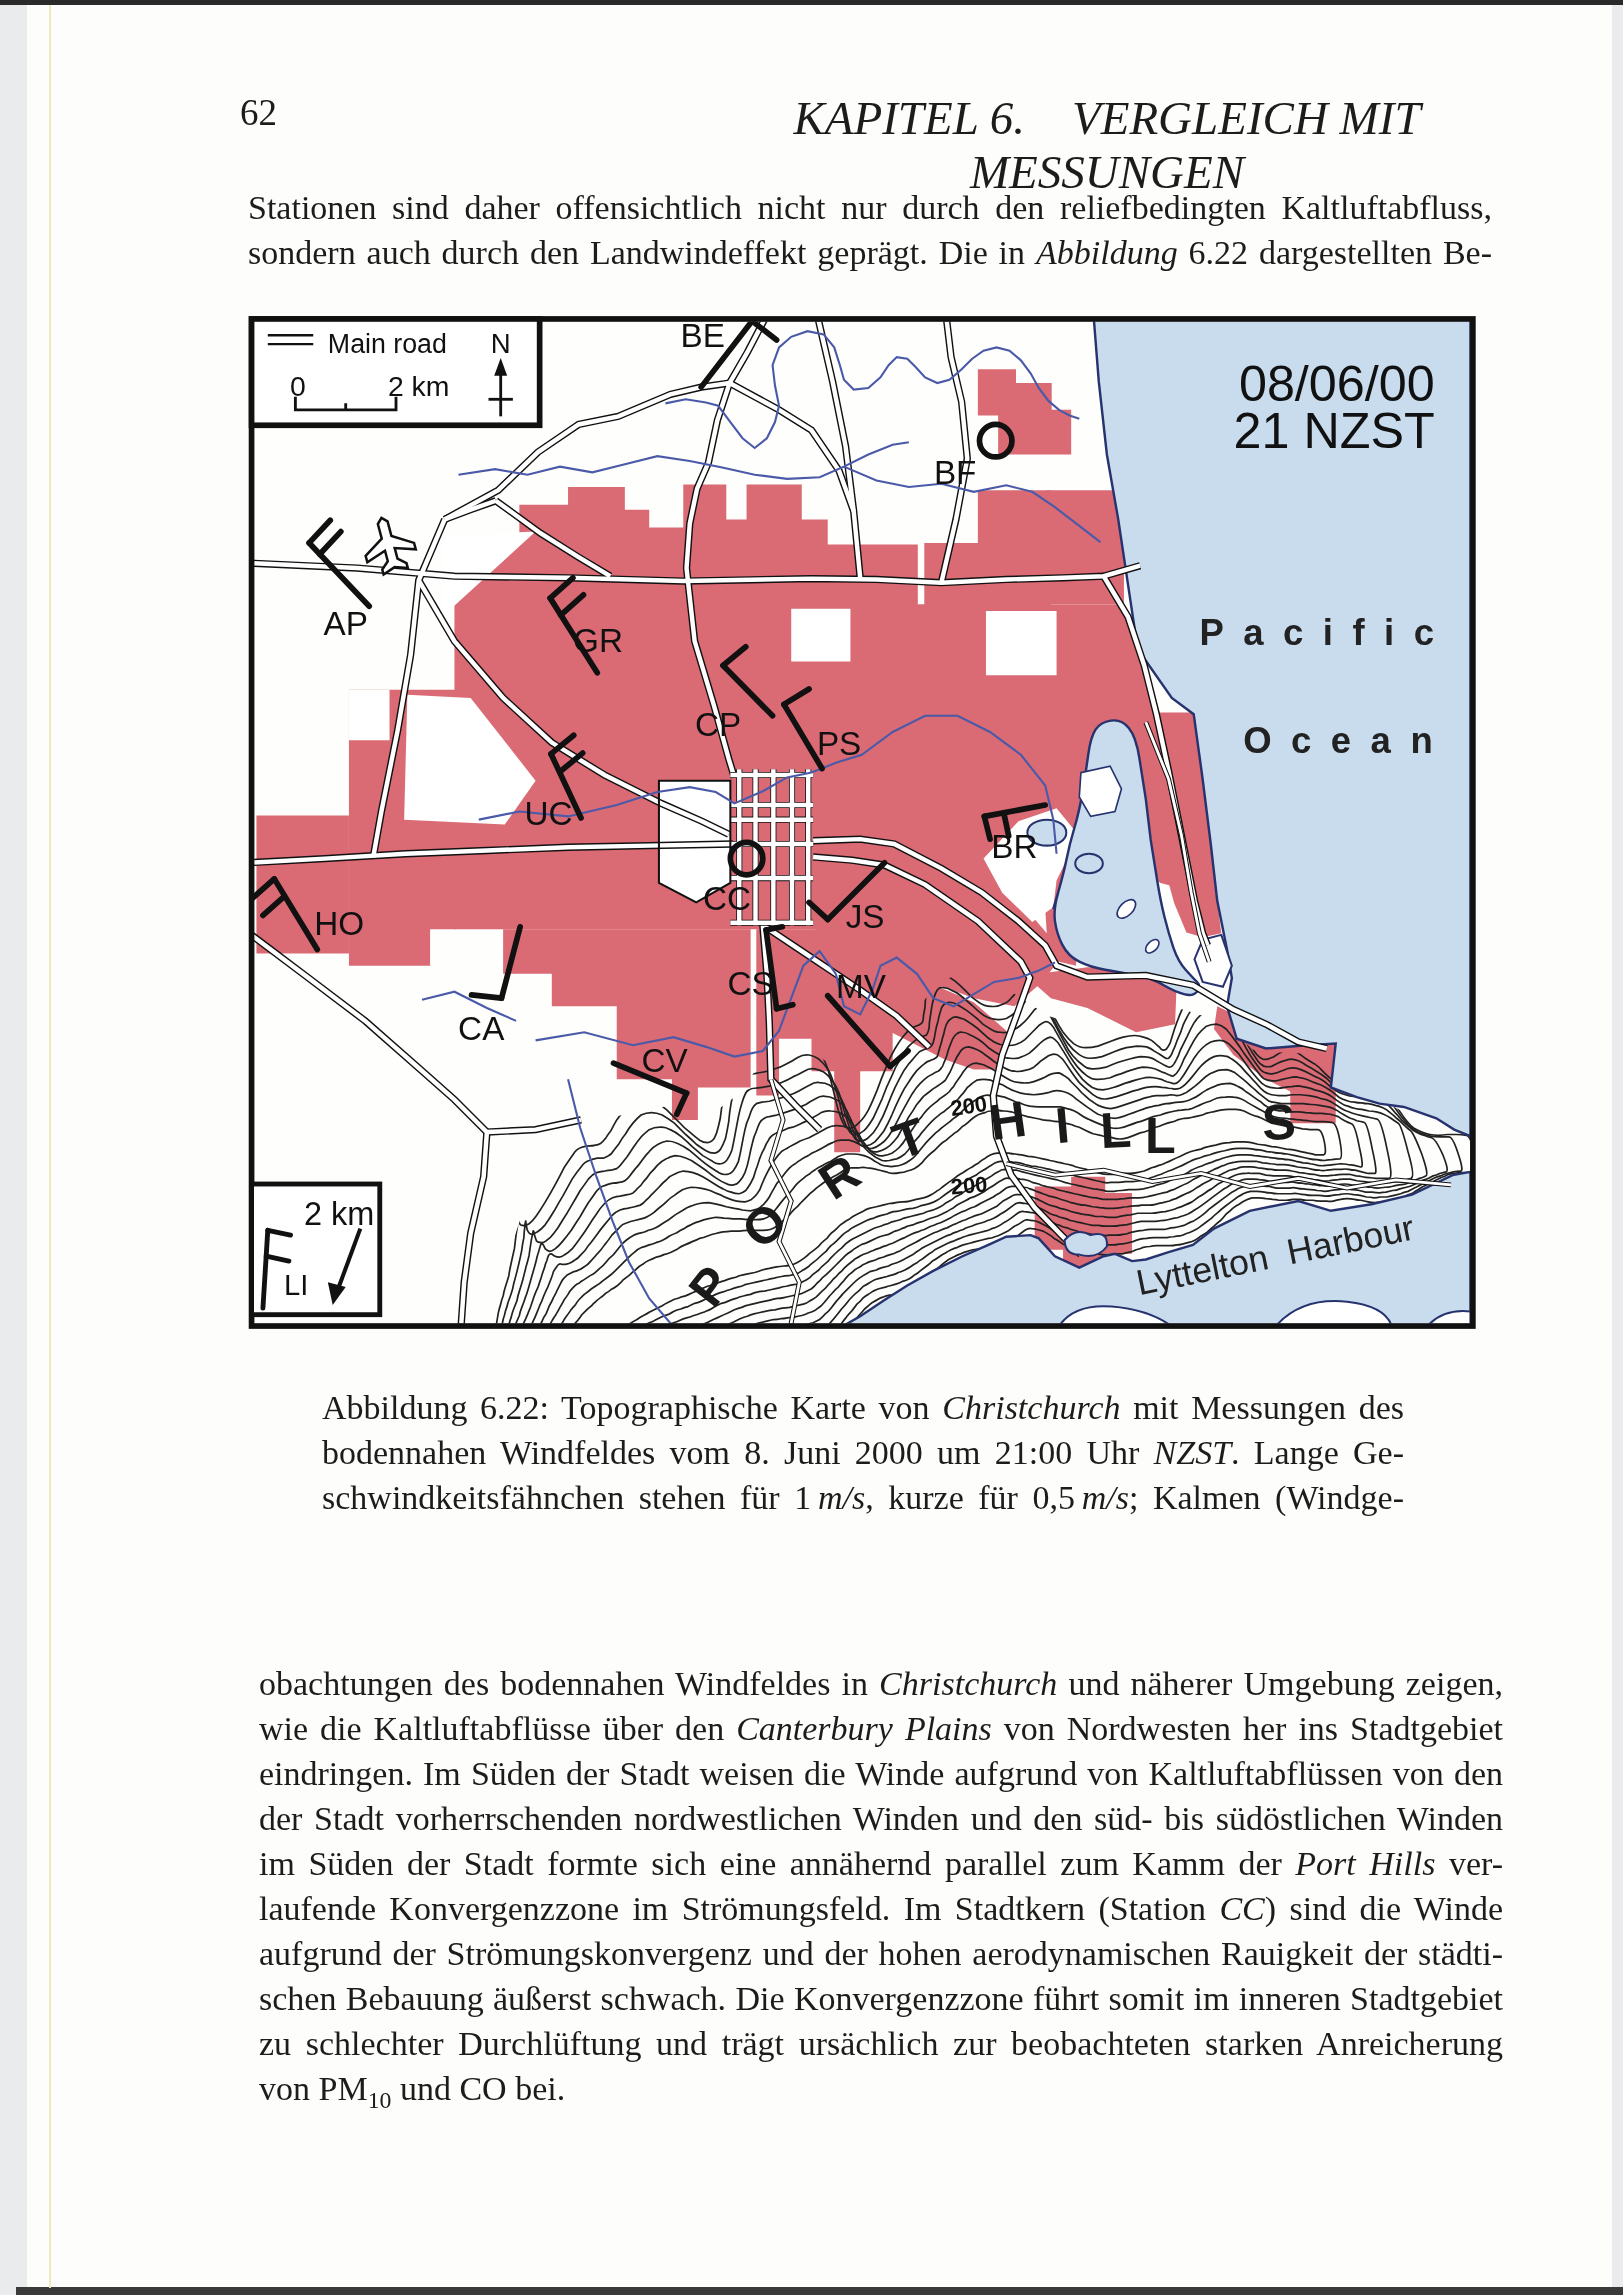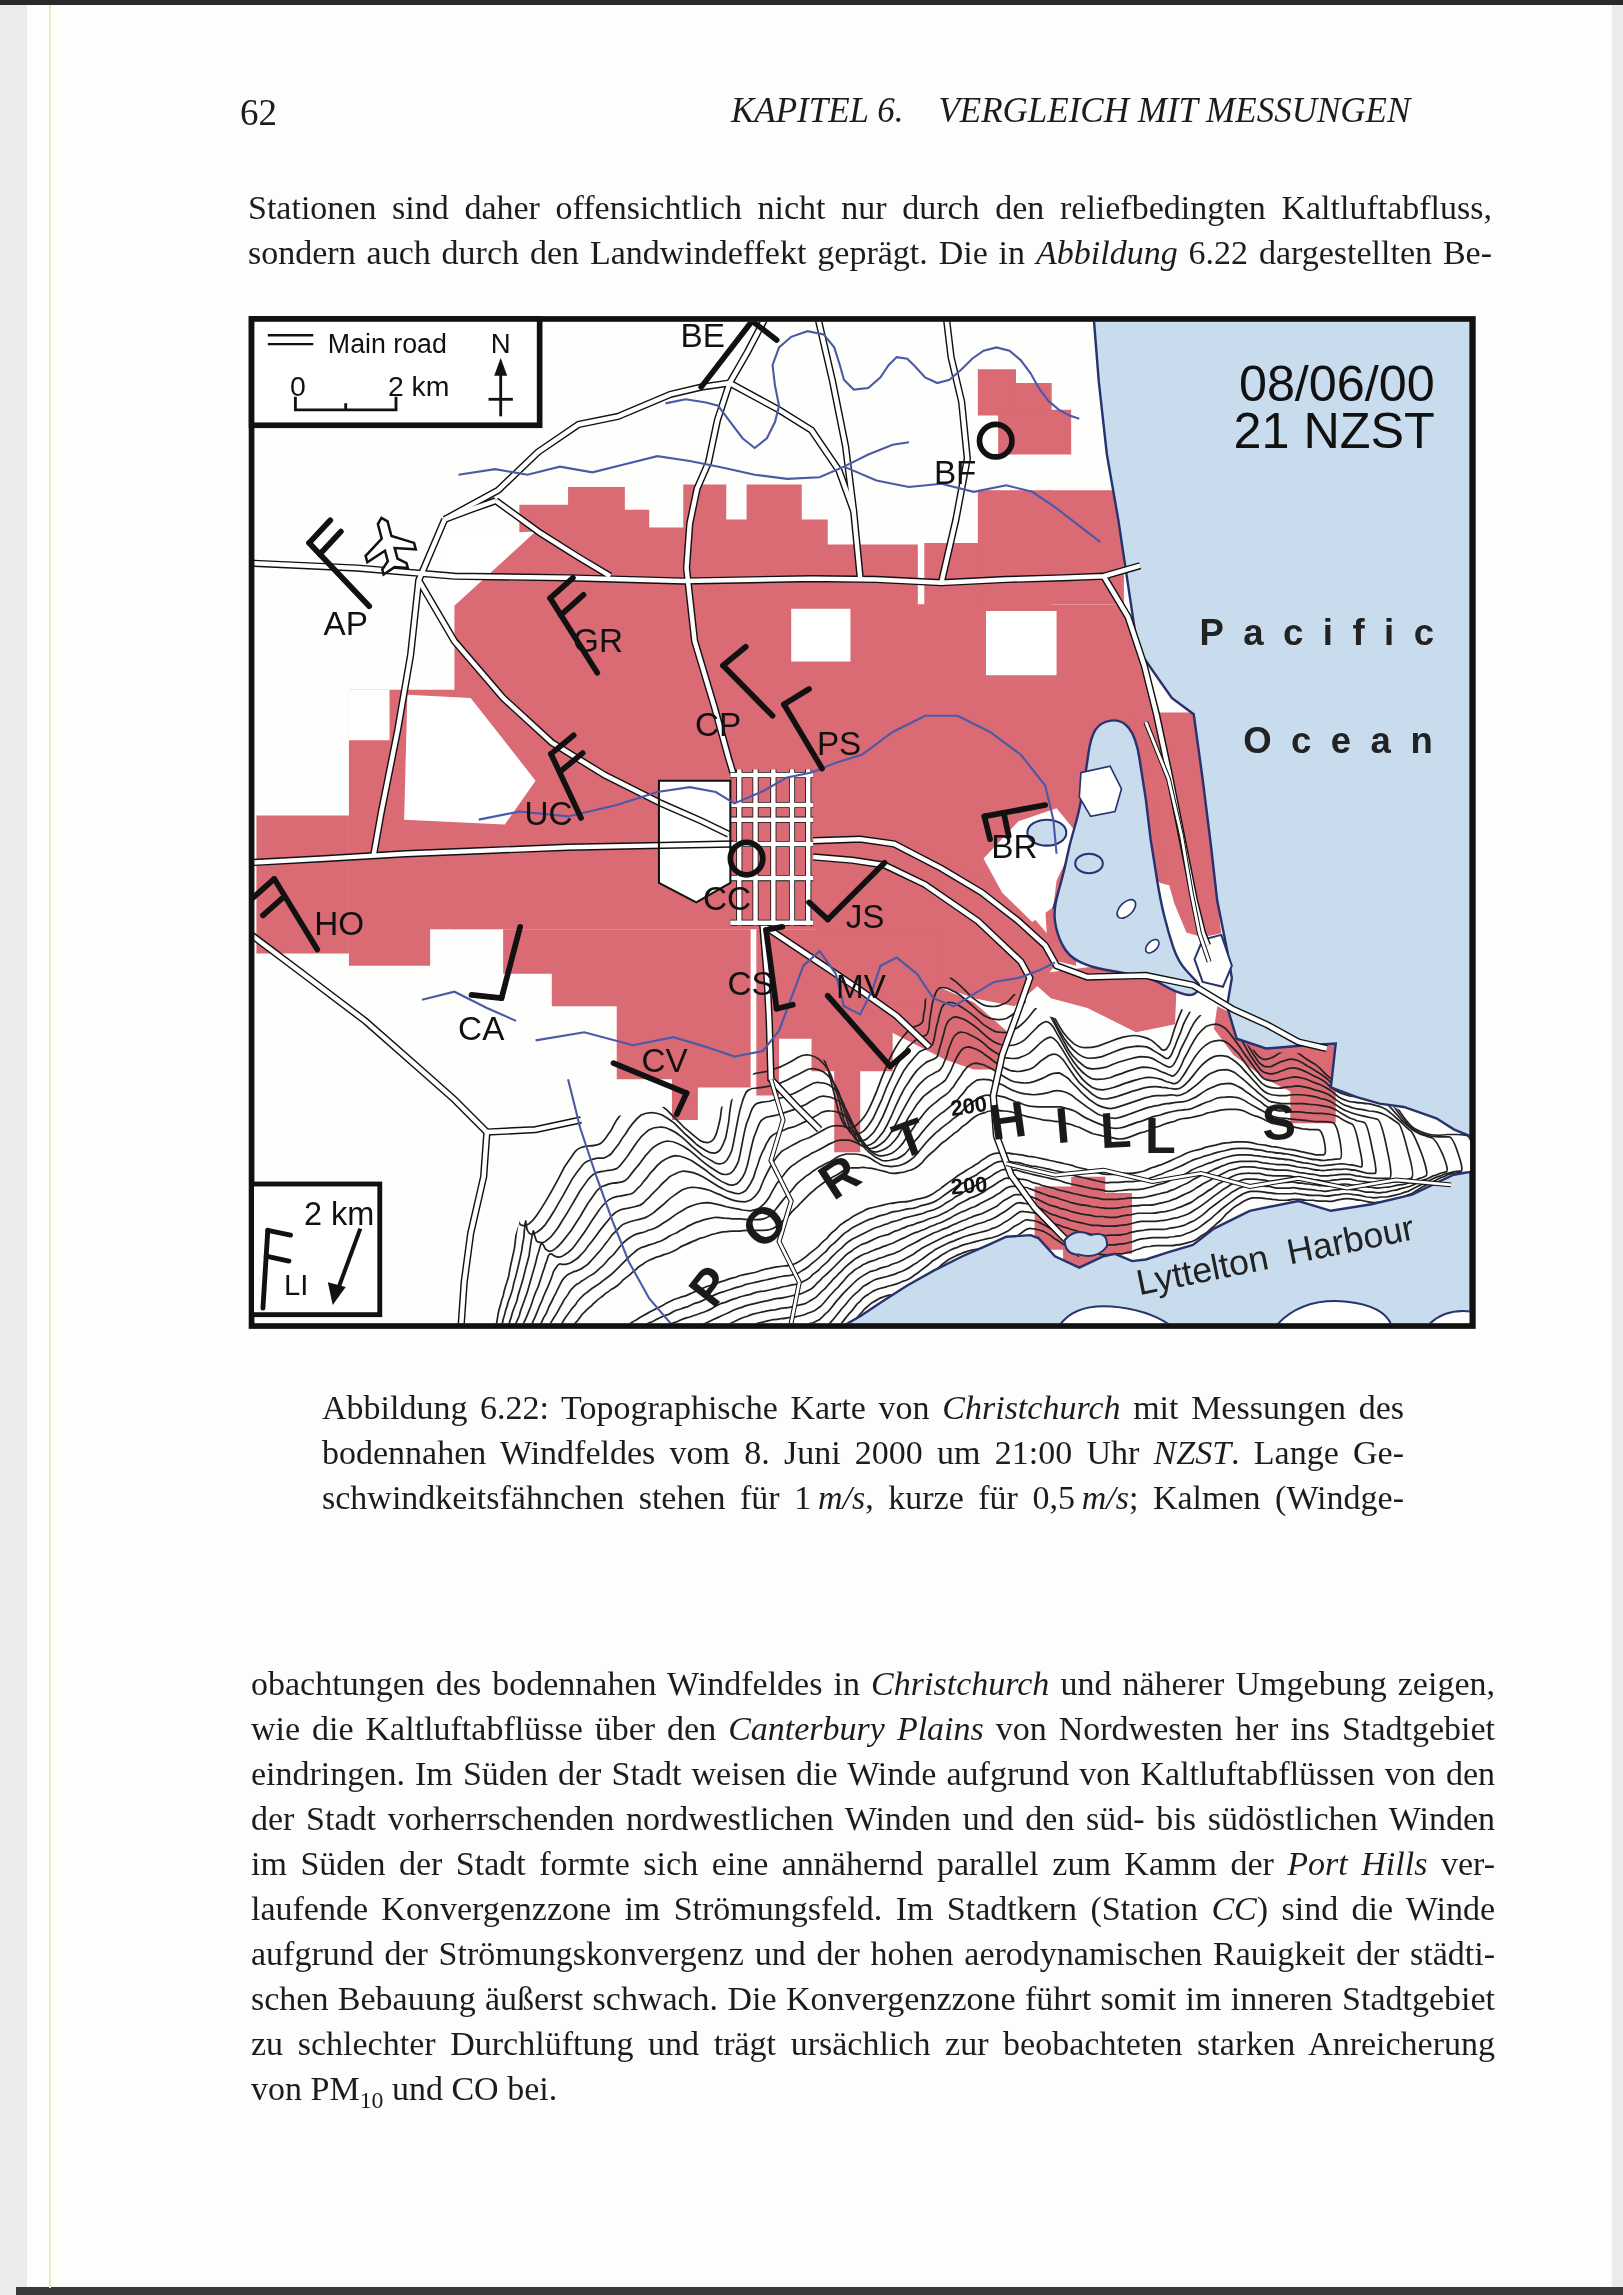--- a/index.html
+++ b/index.html
@@ -12,21 +12,21 @@
 <div class="page"></div>
 
 <div style="position:absolute;left:0;top:0;width:1623px;height:4.9px;background:#2a2a2a"></div>
 
 <div style="position:absolute;left:16px;top:2287px;width:1607px;height:8px;background:#3a3a3a"></div>
 
 <div style="position:absolute;left:49px;top:4.9px;width:1.6px;height:2283px;background:#eceac2"></div>
 
 <div style="position:absolute;left:240px;top:91px;font-size:37px">62</div>
 
-<div style="position:absolute;left:731px;top:91px;width:752px;text-align:left;font-style:italic;font-size:35px">KAPITEL 6. VERGLEICH MIT MESSUNGEN</div>
+<div style="position:absolute;left:731px;top:91px;width:752px;text-align:center;font-style:italic;font-size:47px">KAPITEL 6. VERGLEICH MIT MESSUNGEN</div>
 
 <div style="position:absolute;left:248px;top:185px;width:1244px">
     <div class="jl">Stationen sind daher offensichtlich nicht nur durch den reliefbedingten Kaltluftabfluss,</div>
     <div class="jl">sondern auch durch den Landwindeffekt geprägt. Die in <i>Abbildung</i> 6.22 dargestellten Be-</div>
   </div>
 
 <svg style="position:absolute;left:0;top:0" width="1623" height="2295" viewBox="0 0 2000 2828">
 <defs>
       <clipPath id="mapclip">
         <rect x="313" y="396" width="1499" height="1235"></rect>
@@ -305,21 +305,21 @@
       <polygon points="410,1608 404,1580 426,1586" fill="#111"></polygon>
     </g>
 </svg>
 
 <div style="position:absolute;left:322px;top:1385px;width:1082px">
     <div class="jl">Abbildung 6.22: Topographische Karte von <i>Christchurch</i> mit Messungen des</div>
     <div class="jl">bodennahen Windfeldes vom 8. Juni 2000 um 21:00 Uhr <i>NZST</i>. Lange Ge-</div>
     <div class="jl">schwindkeitsfähnchen stehen für 1 <i>m/s</i>, kurze für 0,5 <i>m/s</i>; Kalmen (Windge-</div>
   </div>
 
-<div style="position:absolute;left:251px;top:1661px;width:1244px">
+<div style="position:absolute;left:259px;top:1661px;width:1244px">
     <div class="jl">obachtungen des bodennahen Windfeldes in <i>Christchurch</i> und näherer Umgebung zeigen,</div>
     <div class="jl">wie die Kaltluftabflüsse über den <i>Canterbury Plains</i> von Nordwesten her ins Stadtgebiet</div>
     <div class="jl">eindringen. Im Süden der Stadt weisen die Winde aufgrund von Kaltluftabflüssen von den</div>
     <div class="jl">der Stadt vorherrschenden nordwestlichen Winden und den süd- bis südöstlichen Winden</div>
     <div class="jl">im Süden der Stadt formte sich eine annähernd parallel zum Kamm der <i>Port Hills</i> ver-</div>
     <div class="jl">laufende Konvergenzzone im Strömungsfeld. Im Stadtkern (Station <i>CC</i>) sind die Winde</div>
     <div class="jl">aufgrund der Strömungskonvergenz und der hohen aerodynamischen Rauigkeit der städti-</div>
     <div class="jl">schen Bebauung äußerst schwach. Die Konvergenzzone führt somit im inneren Stadtgebiet</div>
     <div class="jl">zu schlechter Durchlüftung und trägt ursächlich zur beobachteten starken Anreicherung</div>
     <div class="jl last">von PM<sub>10</sub> und CO bei.</div>

